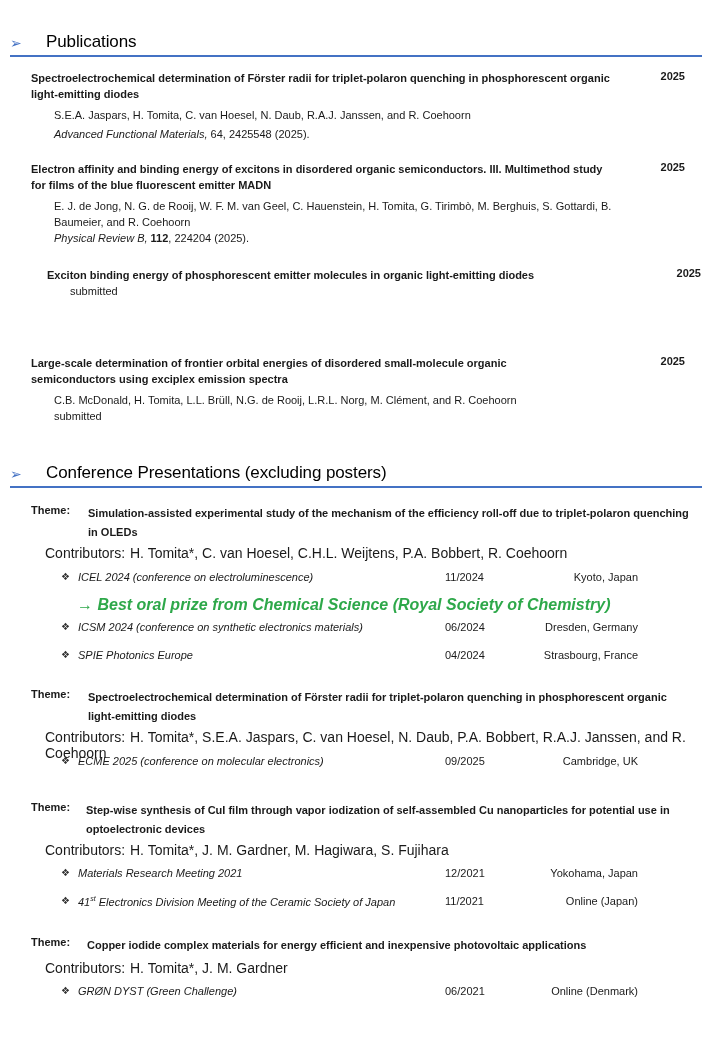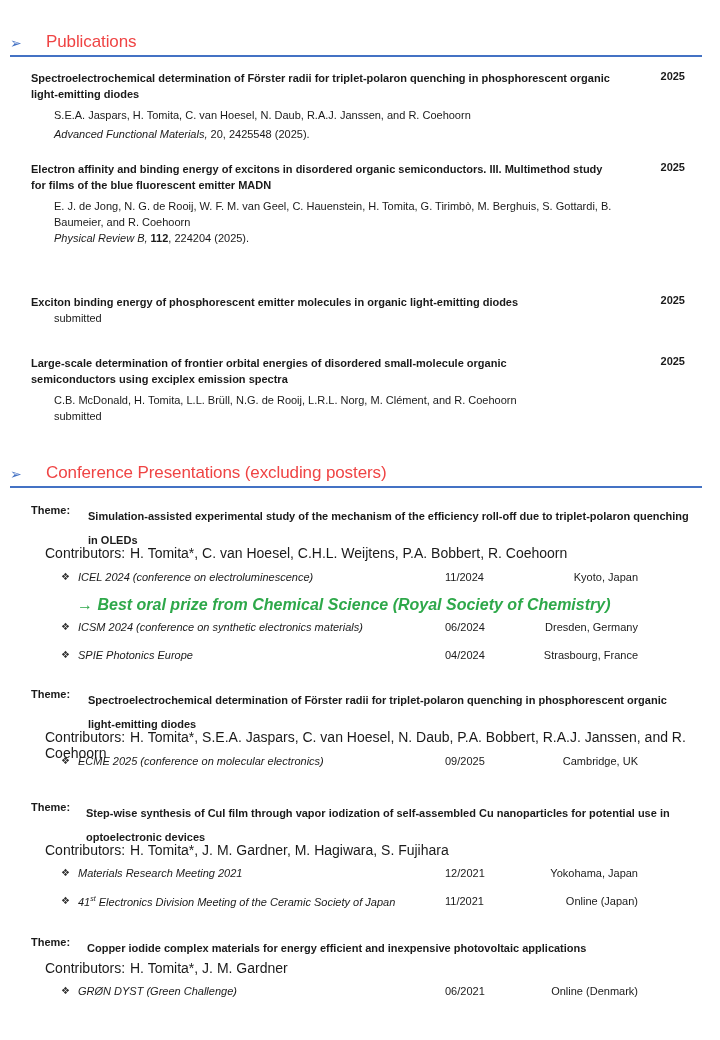--- a/index.html
+++ b/index.html
@@ -8,34 +8,34 @@
     font-family: "Liberation Sans", sans-serif; color: #1a1a1a;
   }
   .section-head {
     position: absolute; left: 10px; right: 18px; height: 22px;
     border-bottom: 2px solid #4472c4;
   }
   .section-head .arrow {
     position: absolute; left: 0; top: 2px; font-size: 14px; color: #4472c4;
   }
   .section-head .title {
-    position: absolute; left: 36px; top: -1px; font-size: 17px; color: #ef4444;
+    position: absolute; left: 36px; top: -1px; font-size: 17px; color: #000000;
     letter-spacing: -0.1px;
   }
   .pub { position: absolute; left: 31px; width: 660px; font-size: 11px; }
   .pub .ptitle { font-weight: bold; line-height: 16px; width: 580px; }
   .pub .pyear { position: absolute; right: 6px; top: 0; font-weight: bold; }
   .pub .authors { margin-left: 23px; margin-top: 5px; line-height: 16px; width: 560px; }
   .pub .journal { margin-left: 23px; margin-top: 3px; line-height: 16px; }
   .pub .journal i { font-style: italic; }
   .pub .journal b { font-weight: bold; }
 
   .theme { position: absolute; left: 31px; width: 670px; font-size: 11px; }
   .theme .tlabel { position: absolute; left: 0; top: 0; font-weight: bold; }
-  .theme .ttext { margin-left: 57px; font-weight: bold; line-height: 24px; }
+  .theme .ttext { margin-left: 57px; font-weight: bold; line-height: 19px; }
   .contrib { position: absolute; left: 45px; font-size: 14px; }
   .contrib .clabel { display: inline-block; width: 85px; }
   .conf { position: absolute; left: 61px; width: 580px; font-size: 11px; height: 16px; }
   .conf .bullet { position: absolute; left: 0; top: 0; font-size: 10px; color: #333; }
   .conf .cname { position: absolute; left: 17px; top: 0; font-style: italic; }
   .conf .cdate { position: absolute; left: 384px; top: 0; }
   .conf .cplace { position: absolute; right: 3px; top: 0; text-align: left; }
   .conf sup { font-size: 7px; }
   .award { position: absolute; left: 77px; font-size: 16px; color: #2ea84a; font-weight: bold; font-style: italic; }
 </style>
@@ -44,31 +44,31 @@
 
 <div class="section-head" style="top:33px;">
   <span class="arrow">➢</span>
   <span class="title">Publications</span>
 </div>
 
 <div class="pub" style="top:70px;">
   <div class="ptitle">Spectroelectrochemical determination of Förster radii for triplet-polaron quenching in phosphorescent organic light-emitting diodes</div>
   <div class="pyear">2025</div>
   <div class="authors">S.E.A. Jaspars, H. Tomita, C. van Hoesel, N. Daub, R.A.J. Janssen, and R. Coehoorn</div>
-  <div class="journal"><i>Advanced Functional Materials,</i> <span>20</span><span>, 2425548 (2025).</span></div>
+  <div class="journal"><i>Advanced Functional Materials,</i> <span>64</span><span>, 2425548 (2025).</span></div>
 </div>
 
 <div class="pub" style="top:161px;">
   <div class="ptitle">Electron affinity and binding energy of excitons in disordered organic semiconductors. III. Multimethod study for films of the blue fluorescent emitter MADN</div>
   <div class="pyear">2025</div>
   <div class="authors">E. J. de Jong, N. G. de Rooij, W. F. M. van Geel, C. Hauenstein, H. Tomita, G. Tirimbò, M. Berghuis, S. Gottardi, B. Baumeier, and R. Coehoorn</div>
   <div class="journal" style="margin-top:0"><i>Physical Review B,</i> <b>112</b><span>, 224204 (2025).</span></div>
 </div>
 
-<div class="pub" style="top:294px;">
+<div class="pub" style="top:267px;margin-left:16px;">
   <div class="ptitle" style="width:600px">Exciton binding energy of phosphorescent emitter molecules in organic light-emitting diodes</div>
   <div class="pyear">2025</div>
   <div class="journal" style="margin-top:0">submitted</div>
 </div>
 
 <div class="pub" style="top:355px;">
   <div class="ptitle" style="width:540px">Large-scale determination of frontier orbital energies of disordered small-molecule organic semiconductors using exciplex emission spectra</div>
   <div class="pyear">2025</div>
   <div class="authors">C.B. McDonald, H. Tomita, L.L. Brüll, N.G. de Rooij, L.R.L. Norg, M. Clément, and R. Coehoorn</div>
   <div class="journal" style="margin-top:0">submitted</div>

